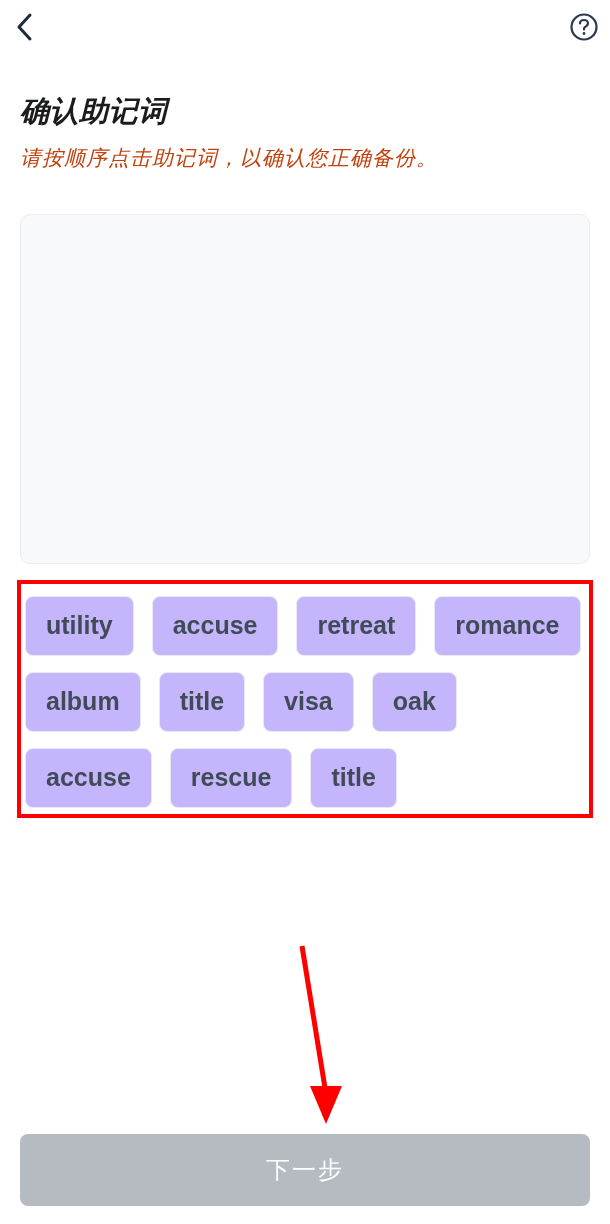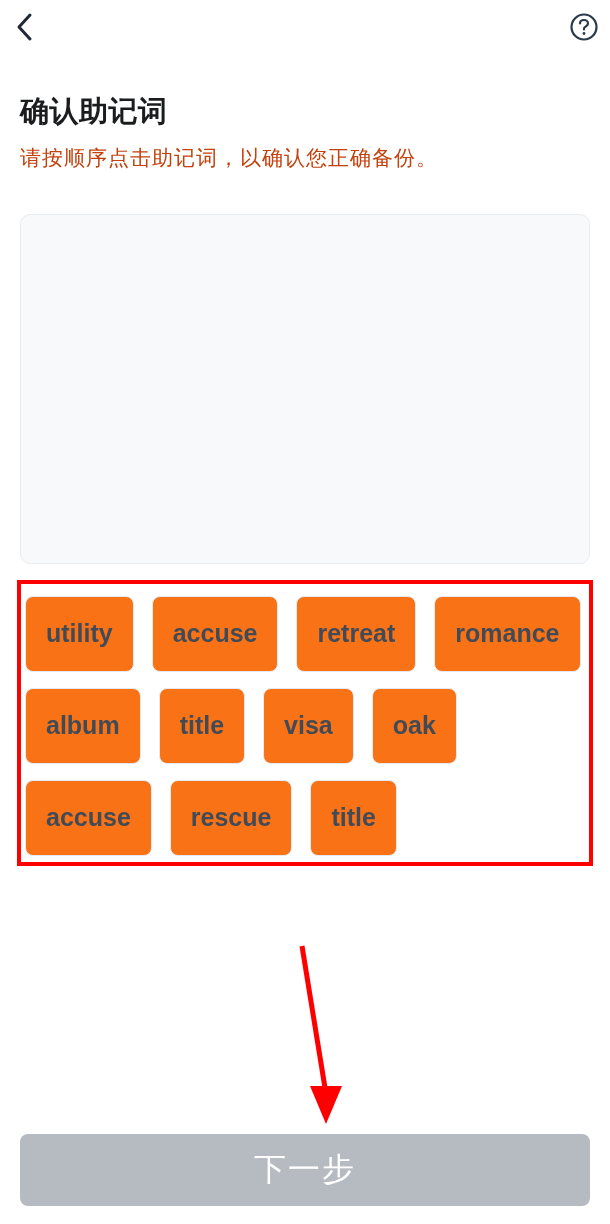--- a/index.html
+++ b/index.html
@@ -33,20 +33,21 @@
     .help-btn {
       width: 40px;
       height: 40px;
       display: flex;
       align-items: center;
       justify-content: center;
       cursor: pointer;
     }
     .content-header {
       padding: 38px 15px 0 20px;
+      font-style: italic;
     }
     .page-title {
       font-size: 29px;
       font-weight: 700;
       color: #1a1c1e;
       margin-bottom: 10px;
       letter-spacing: 0.5px;
     }
     .page-subtitle {
       font-size: 21px;
@@ -69,41 +70,41 @@
     .words-container {
       display: flex;
       flex-wrap: wrap;
       gap: 16px 18px;
       justify-content: flex-start;
     }
     .word-chip {
       display: inline-flex;
       align-items: center;
       justify-content: center;
-      height: 76px;
+      height: 60px;
       padding: 0 20px;
       border: 1px solid #e6eaef;
       border-radius: 8px;
       font-size: 25px;
       font-weight: 600;
       color: #414b57;
-      background: #f97316;
+      background: #c4b5fd;
       cursor: pointer;
     }
     .next-btn {
       position: absolute;
       left: 20px;
       right: 20px;
       bottom: 18px;
       height: 72px;
       background: #b6bbc1;
       color: #ffffff;
       border: none;
       border-radius: 8px;
-      font-size: 32px;
+      font-size: 24px;
       letter-spacing: 2px;
       display: flex;
       align-items: center;
       justify-content: center;
       cursor: pointer;
     }
     .arrow-annotation {
       position: absolute;
       left: 296px;
       top: 944px;

